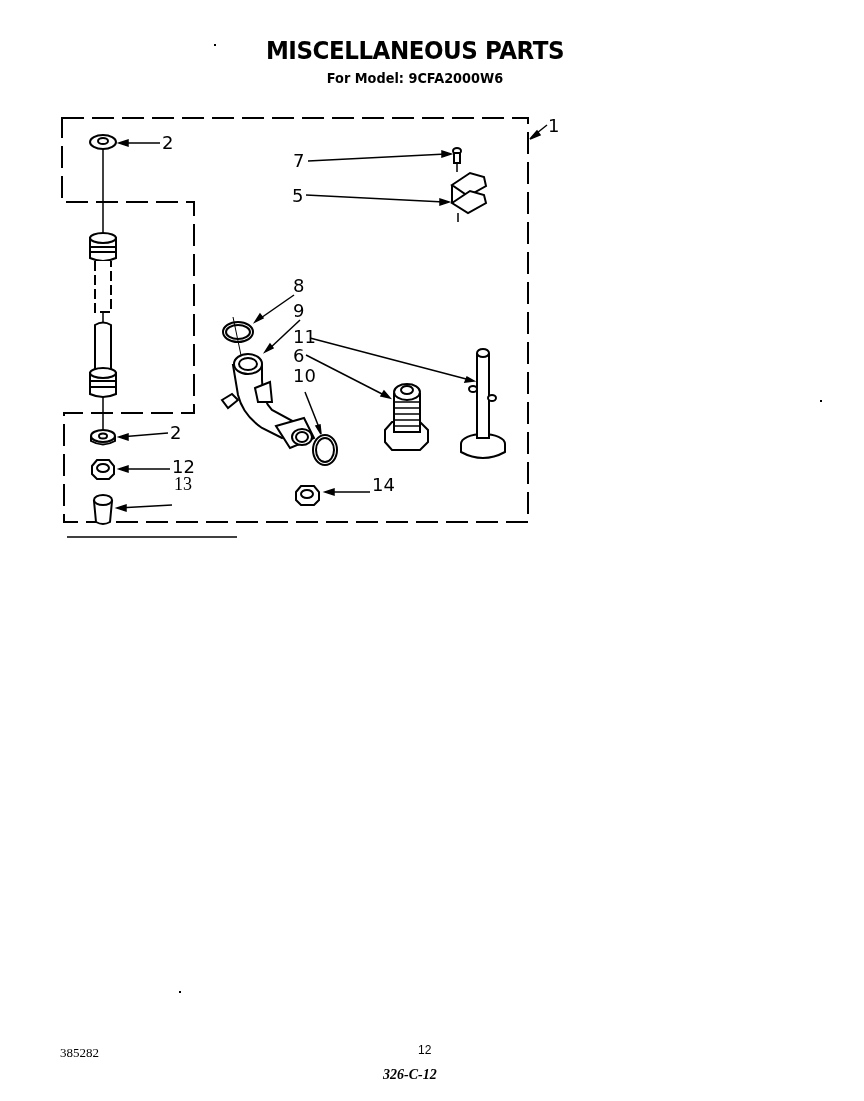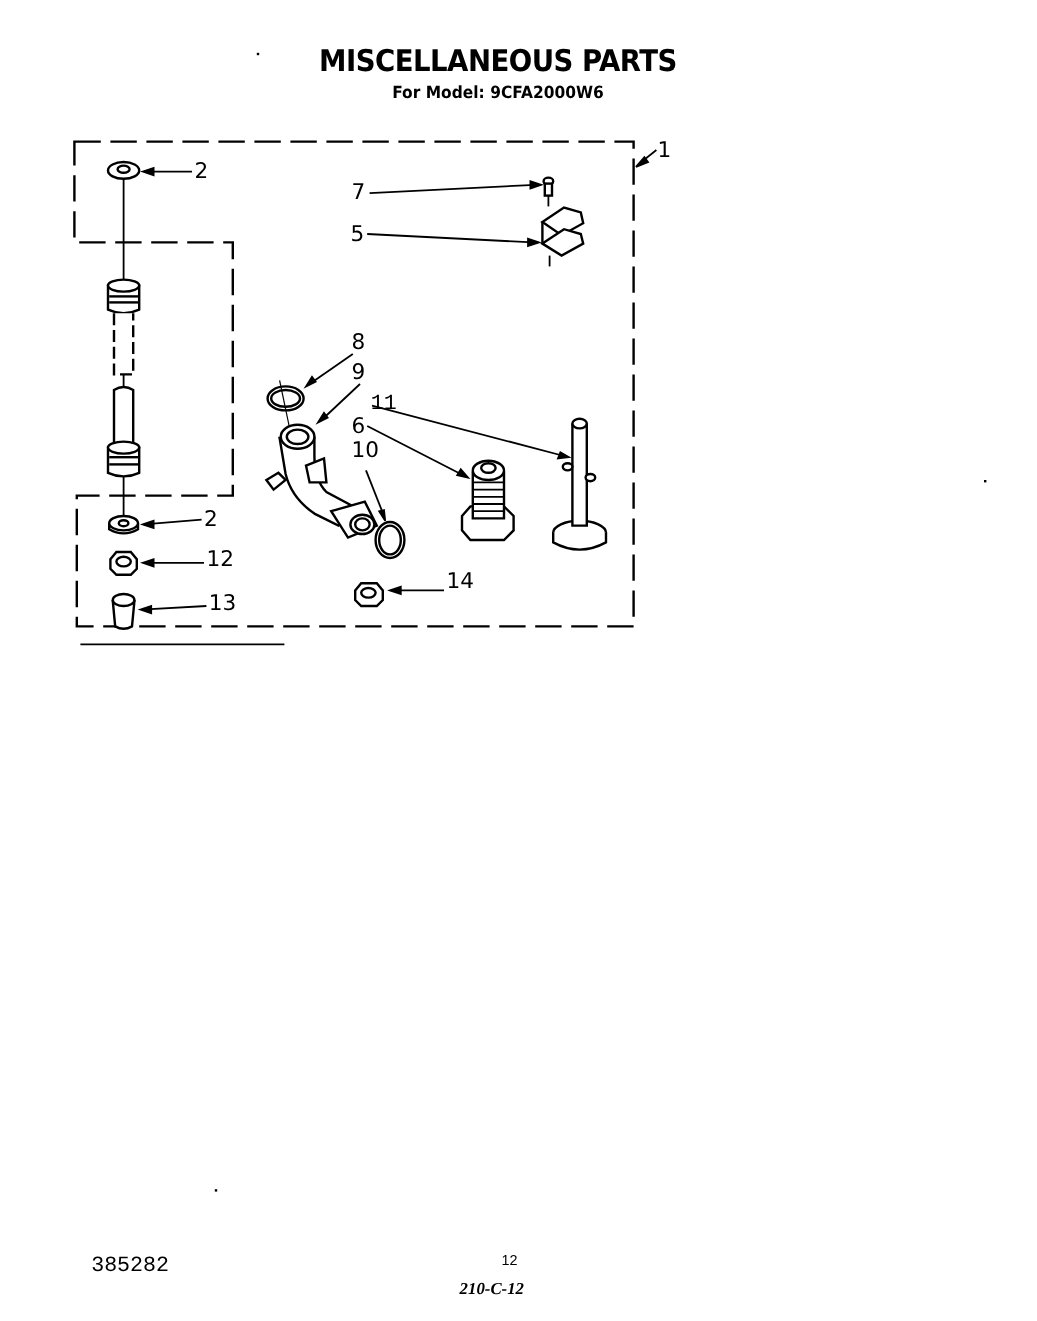--- a/index.html
+++ b/index.html
@@ -1,21 +1,21 @@
 <!DOCTYPE html>
 <html><head>
   <meta charset="utf-8">
   <style>
     html, body { margin: 0; padding: 0; background: #ffffff; }
     body { width: 864px; height: 1101px; position: relative; overflow: hidden; font-family: "Liberation Sans", sans-serif; color: #000; }
     .title { position: absolute; left: 0; width: 830px; top: 36px; text-align: center; font-size: 25px; font-weight: bold; letter-spacing: -0.5px; font-family: "DejaVu Sans", sans-serif; transform: scaleX(0.92); }
     .subtitle { position: absolute; left: 0; width: 830px; top: 70px; text-align: center; font-size: 14px; font-weight: bold; font-family: "DejaVu Sans", sans-serif; transform: scaleX(0.92); }
     svg.diagram { position: absolute; left: 0; top: 0; }
     .callout { position: absolute; font-size: 18px; font-family: "DejaVu Sans", sans-serif; line-height: 1; }
-    .footer-left { position: absolute; left: 76px; top: 1045px; font-size: 18px; font-family: Liberation Mono, monospace; }
+    .footer-left { position: absolute; left: 60px; top: 1045px; font-size: 13px; font-family: Liberation Serif, serif; }
     .footer-center { position: absolute; left: 418px; top: 1043px; font-size: 12px; font-family: "Liberation Sans", sans-serif; }
     .footer-hand { position: absolute; left: 383px; top: 1067px; font-size: 14px; font-style: italic; font-weight: bold; font-family: "Liberation Serif", serif; }
     .speck { position: absolute; width: 2px; height: 2px; background: #000; }
   </style>
 </head>
 <body>
 
 <div class="title">MISCELLANEOUS PARTS</div>
 <div class="subtitle">For Model: 9CFA2000W6</div>
 
@@ -182,27 +182,27 @@
     <polygon points="325,492 334,489 334,495" fill="#000"></polygon>
   </g>
 </svg>
 
 <div class="callout" style="left:548px; top:117px;">1</div>
 <div class="callout" style="left:162px; top:134px;">2</div>
 <div class="callout" style="left:293px; top:152px;">7</div>
 <div class="callout" style="left:292px; top:187px;">5</div>
 <div class="callout" style="left:293px; top:277px;">8</div>
 <div class="callout" style="left:293px; top:302px;">9</div>
-<div class="callout" style="left:309px; top:328px;font-family:Liberation Mono, monospace;">11</div>
+<div class="callout" style="left:293px; top:328px;">11</div>
 <div class="callout" style="left:293px; top:347px;">6</div>
 <div class="callout" style="left:293px; top:367px;">10</div>
 <div class="callout" style="left:170px; top:424px;">2</div>
 <div class="callout" style="left:172px; top:458px;">12</div>
-<div class="callout" style="left:174px; top:494px;">13</div>
+<div class="callout" style="left:174px; top:475px;font-family:Liberation Serif, serif;">13</div>
 <div class="callout" style="left:372px; top:476px;">14</div>
 
 <div class="speck" style="left:214px; top:44px;"></div>
 <div class="speck" style="left:820px; top:400px;"></div>
 <div class="speck" style="left:179px; top:991px;"></div>
 
 <div class="footer-left">385282</div>
 <div class="footer-center">12</div>
-<div class="footer-hand">210-C-12</div>
+<div class="footer-hand">326-C-12</div>
 
 </body></html>

